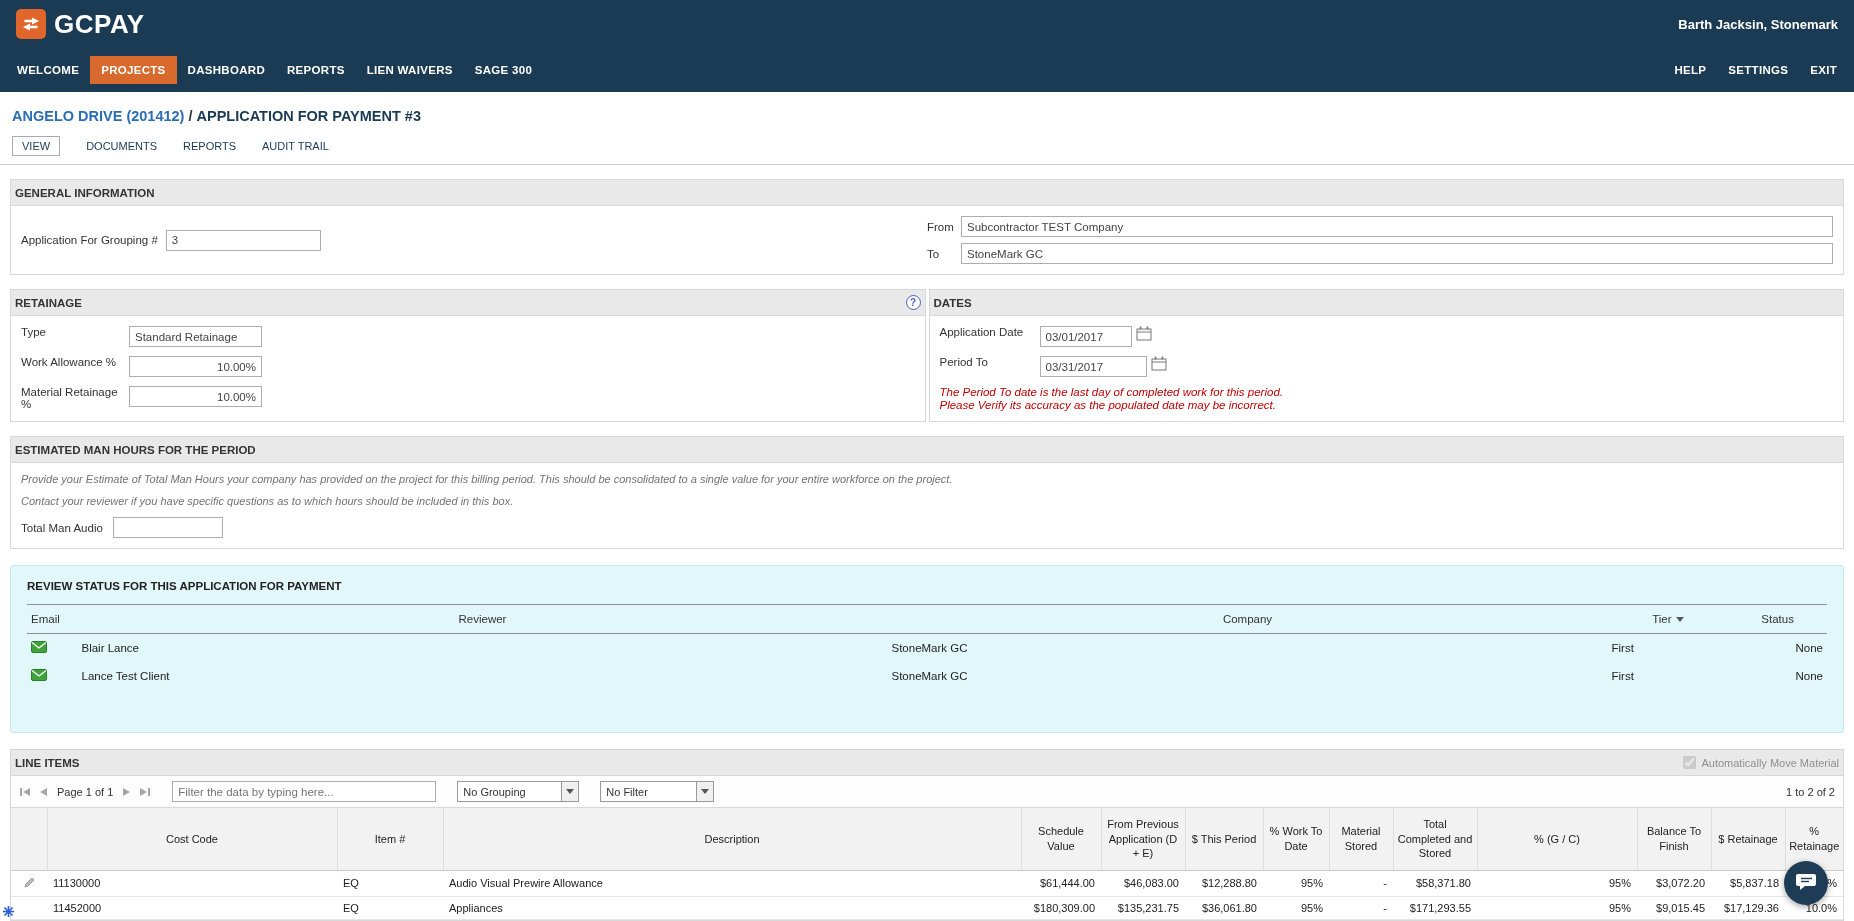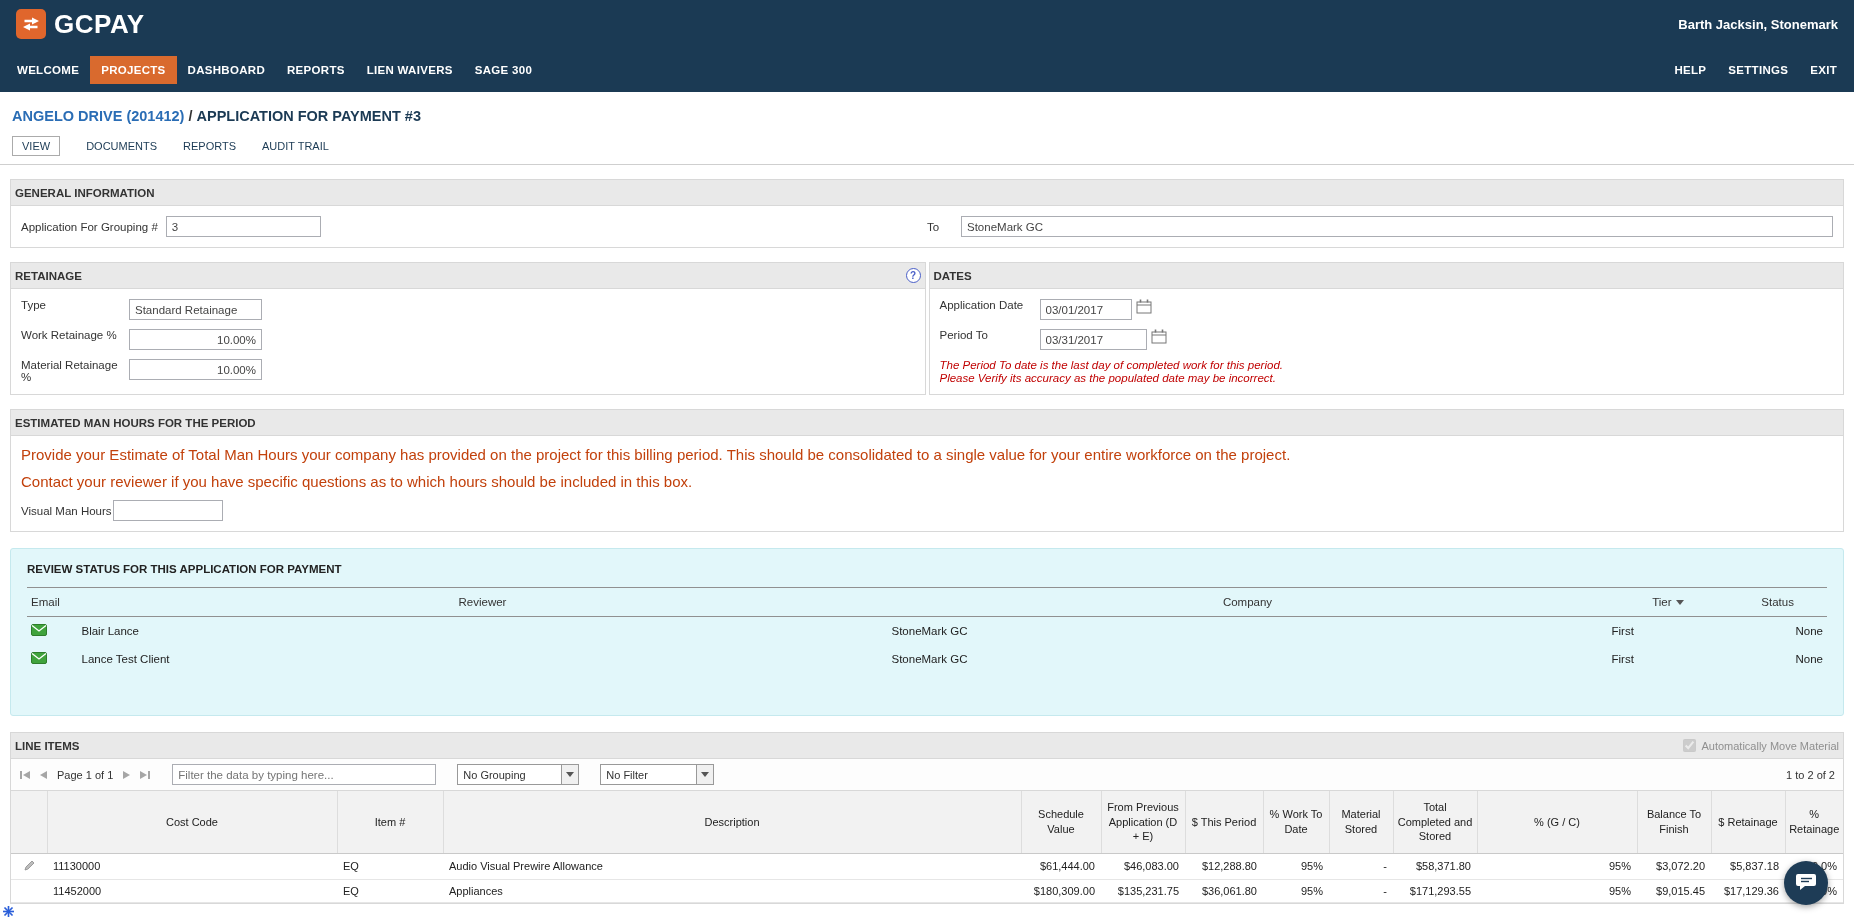--- a/index.html
+++ b/index.html
@@ -58,21 +58,21 @@
   .frm-row:last-child { margin-bottom:0; }
   .ret-lbl { width:108px; }
   .dt-lbl { width:100px; }
   .help-circle { margin-left:auto; width:15px; height:15px; border:1px solid #4A5FC8; color:#4A5FC8;
                  border-radius:50%; font-size:10px; font-weight:bold; display:flex; align-items:center;
                  justify-content:center; cursor:pointer; background:#fff; }
   .cal-btn { margin-left:4px; cursor:pointer; display:inline-flex; align-items:center; }
   .warning { color:#C00000; font-style:italic; font-size:11.5px; margin-top:1px; }
 
   
-  .info-text { color:#c2410c; font-size:15px; margin-bottom:10px; }
+  .info-text { color:#737373; font-style:italic; font-size:11px; margin-bottom:10px; }
   .mh-row { display:flex; align-items:center; margin-top:6px; }
   .mh-row .lbl { width:92px; }
 
   
   .review { margin-top:16px; background:#E2F7FA; border:1px solid #C5E9EE; border-radius:3px;
             padding:14px 16px 42px; }
   .review-title { font-size:11.5px; font-weight:bold; color:#222; }
   .review hr { border:none; border-top:1px solid #909090; margin:12px 0 0; }
   table.review-table { width:100%; border-collapse:collapse; font-size:11.5px; color:#222; }
   .review-table th { font-weight:normal; color:#333; padding:8px 4px; border-bottom:1px solid #909090; text-align:center; }
@@ -158,40 +158,44 @@
 
   <section class="section">
     <div class="section-header">GENERAL INFORMATION</div>
     <div class="section-body gi-body">
       <div class="gi-left">
         <span class="lbl">Application For Grouping #</span>
         <input class="txt" style="width: 155px;" value="3">
       </div>
       <div class="gi-right">
         <div class="field-row">
+          <span class="lbl">From</span>
+          <input class="txt" value="Subcontractor TEST Company" style="">
+        </div>
+        <div class="field-row">
           <span class="lbl">To</span>
           <input class="txt" value="StoneMark GC" style="">
         </div>
       </div>
     </div>
   </section>
 
   <div class="two-col">
     <section class="section">
       <div class="section-header">
         <span>RETAINAGE</span>
         <span class="help-circle">?</span>
       </div>
       <div class="section-body">
         <div class="frm-row">
           <span class="lbl ret-lbl">Type</span>
           <input class="txt" style="width: 133px;" value="Standard Retainage">
         </div>
         <div class="frm-row">
-          <span class="lbl ret-lbl">Work Retainage %</span>
+          <span class="lbl ret-lbl">Work Allowance %</span>
           <input class="txt right" style="width: 133px;" value="10.00%">
         </div>
         <div class="frm-row">
           <span class="lbl ret-lbl">Material Retainage %</span>
           <input class="txt right" style="width: 133px;" value="10.00%">
         </div>
       </div>
     </section>
 
     <section class="section">
@@ -226,21 +230,21 @@
       </div>
     </section>
   </div>
 
   <section class="section">
     <div class="section-header">ESTIMATED MAN HOURS FOR THE PERIOD</div>
     <div class="section-body">
       <div class="info-text">Provide your Estimate of Total Man Hours your company has provided on the project for this billing period. This should be consolidated to a single value for your entire workforce on the project.</div>
       <div class="info-text">Contact your reviewer if you have specific questions as to which hours should be included in this box.</div>
       <div class="mh-row">
-        <span class="lbl">Visual Man Hours</span>
+        <span class="lbl">Total Man Audio</span>
         <input class="txt" style="width: 110px;" value="">
       </div>
     </div>
   </section>
 
   <section class="review">
     <div class="review-title">REVIEW STATUS FOR THIS APPLICATION FOR PAYMENT</div>
     <hr>
     <table class="review-table">
       <colgroup>

